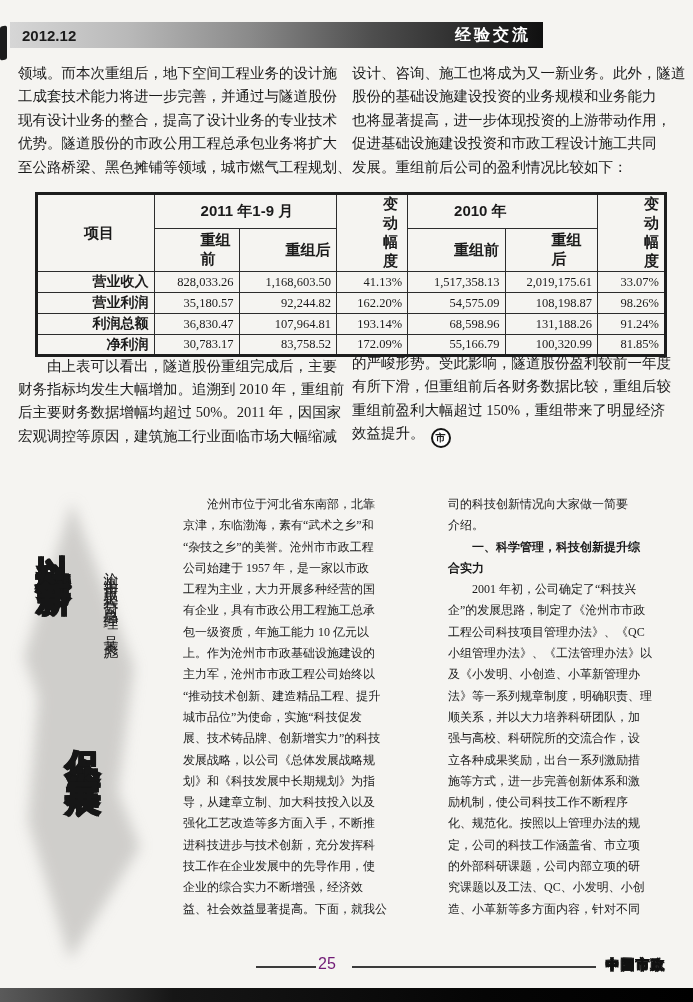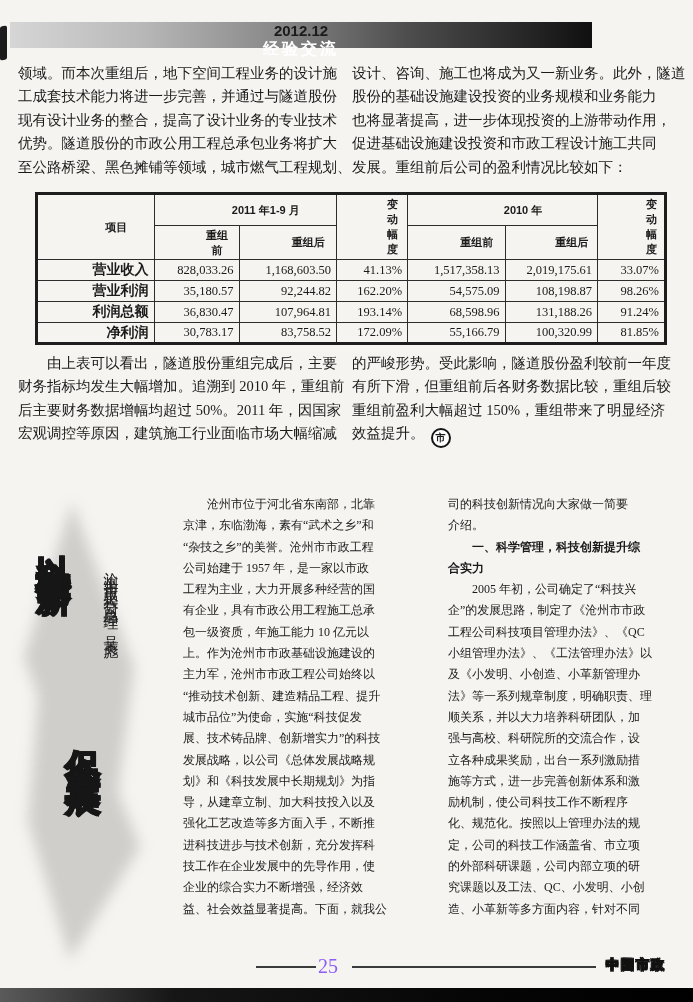--- a/index.html
+++ b/index.html
@@ -9,51 +9,50 @@
     background:#f5f4f1;
     overflow:hidden;
     font-family:"Liberation Serif","DejaVu Serif",serif;
     color:#1a1a1a;
   }
   
   .corner-blob{position:absolute;left:0;top:26px;width:7px;height:34px;background:#1c1c1c;transform:skewY(-8deg);border-radius:2px;}
   .bottom-bar{position:absolute;left:0;top:988px;width:693px;height:14px;background:linear-gradient(to right,#5a5a5a,#161616 25%,#050505 70%,#000);}
   
   .header-bar{
-    position:absolute;left:10px;top:22px;width:582px;height:26px;
+    position:absolute;left:10px;top:22px;width:533px;height:26px;
     background:linear-gradient(to right,#d6d6d6 0%,#b9b9b9 22%,#8a8a8a 45%,#4e4e4e 68%,#101010 100%);
     display:flex;justify-content:space-between;align-items:center;
     padding:0 12px;box-sizing:border-box;
     font-family:"Liberation Sans","DejaVu Sans",sans-serif;
-    flex-direction:column;
   }
   .issue{font-size:15px;font-weight:bold;color:#1b1b1b;}
   .section-title{font-size:16px;font-weight:bold;color:#ffffff;letter-spacing:3px;}
   
   .textline{font-size:14.5px;line-height:23.4px;white-space:nowrap;}
   .lower .textline{font-size:12px;line-height:21.3px;}
   .indent{text-indent:2em;}
   .bold{font-weight:bold;font-family:"Liberation Sans","DejaVu Sans",sans-serif;}
-  .cols{position:absolute;display:flex;}
+  .cols{position:absolute;display:flex;align-items:flex-end;}
   .top-cols{left:18px;top:62px;}
   .top-cols .col-l{width:318px;margin-right:16px;}
   .top-cols .col-r{width:326px;}
   .below-cols{left:18px;top:352px;}
   .below-cols .col-l{width:318px;margin-right:16px;}
   .below-cols .col-r{width:326px;}
   
   table.fin{
     position:absolute;left:35px;top:192px;width:632px;
     border-collapse:collapse;table-layout:fixed;
     border:3px solid #1d1d1d;
   }
   table.fin th,table.fin td{border:1.5px solid #2c2c2c;padding:0 5px;overflow:hidden;}
   table.fin th{
     font-family:"Liberation Sans","DejaVu Sans",sans-serif;
-    font-size:11px;font-weight:bold;text-align:center;padding-left:46px;
+    font-size:15px;font-weight:bold;text-align:left;padding-left:46px;
   }
   tr.hrow1{height:32px;} tr.hrow2{height:34px;}
   tr.drow{height:21px;}
   td.c-item{font-family:"Liberation Sans","DejaVu Sans",sans-serif;font-size:14px;font-weight:bold;text-align:right;padding-left:10px;}
   td.c-num{font-size:12.5px;text-align:right;padding-right:7px;}
   
   .lower{position:absolute;left:0;top:0;width:693px;height:1002px;pointer-events:none;}
   .mid-col{position:absolute;left:183px;top:494px;width:252px;}
   .right-col{position:absolute;left:448px;top:494px;width:240px;}
   .diamond-svg{position:absolute;left:8px;top:492px;}
@@ -77,21 +76,21 @@
     display:inline-block;width:16px;height:16px;margin-left:6px;
     border:2px solid #151515;border-radius:50%;
     font-size:10px;line-height:16px;text-align:center;font-weight:bold;
     background:#fff;vertical-align:-3px;
     font-family:"Liberation Sans","DejaVu Sans",sans-serif;
   }
   
   .footer-line{position:absolute;height:2px;background:#3b3b3b;}
   .fl-left{left:256px;top:966px;width:60px;}
   .fl-right{left:352px;top:966px;width:244px;}
-  .page-num{position:absolute;left:318px;top:955px;font-size:20px;color:#8b5cf6;font-family:Liberation Serif, serif;}
+  .page-num{position:absolute;left:318px;top:955px;font-size:16px;color:#701a75;font-family:Liberation Sans, sans-serif;}
   .journal{
     position:absolute;left:606px;top:956px;
     font-size:13px;font-weight:bold;letter-spacing:2px;
     color:#fff;-webkit-text-stroke:1px #111;
     text-shadow:-1px -1px 0 #111,1px -1px 0 #111,-1px 1px 0 #111,1px 1px 0 #111;
     font-family:"Liberation Sans","DejaVu Sans",sans-serif;
   }
 </style>
 </head>
 <body>
@@ -245,21 +244,21 @@
       <div class="textline">技工作在企业发展中的先导作用，使</div>
       <div class="textline">企业的综合实力不断增强，经济效</div>
       <div class="textline">益、社会效益显著提高。下面，就我公</div>
     </div>
   <div class="right-col">
 
   <div class="textline">司的科技创新情况向大家做一简要</div>
       <div class="textline">介绍。</div>
       <div class="textline bold indent">一、科学管理，科技创新提升综</div>
       <div class="textline bold">合实力</div>
-      <div class="textline indent">2005 年初，公司确定了“科技兴</div>
+      <div class="textline indent">2001 年初，公司确定了“科技兴</div>
       <div class="textline">企”的发展思路，制定了《沧州市市政</div>
       <div class="textline">工程公司科技项目管理办法》、《QC</div>
       <div class="textline">小组管理办法》、《工法管理办法》以</div>
       <div class="textline">及《小发明、小创造、小革新管理办</div>
       <div class="textline">法》等一系列规章制度，明确职责、理</div>
       <div class="textline">顺关系，并以大力培养科研团队，加</div>
       <div class="textline">强与高校、科研院所的交流合作，设</div>
       <div class="textline">立各种成果奖励，出台一系列激励措</div>
       <div class="textline">施等方式，进一步完善创新体系和激</div>
       <div class="textline">励机制，使公司科技工作不断程序</div>

